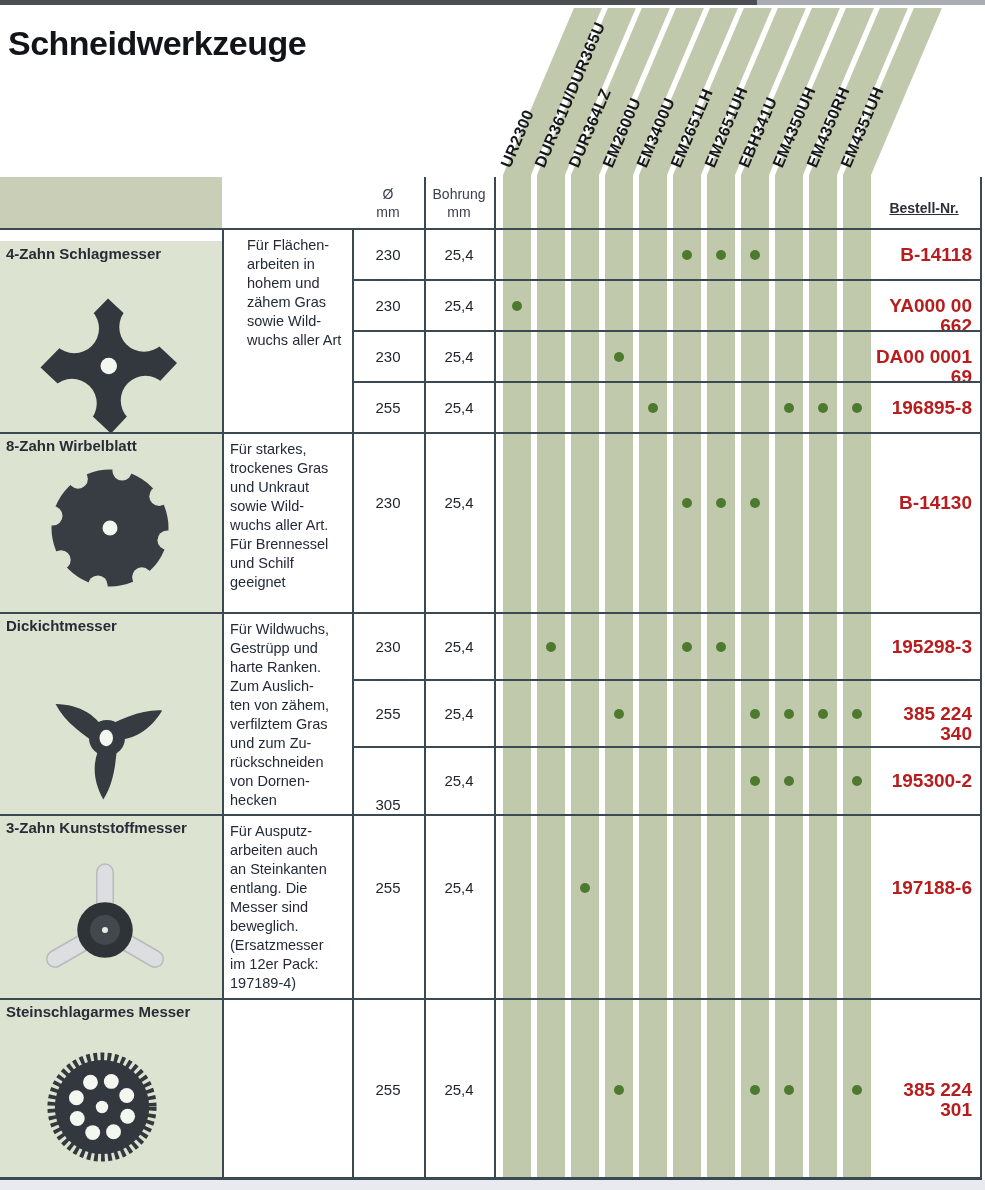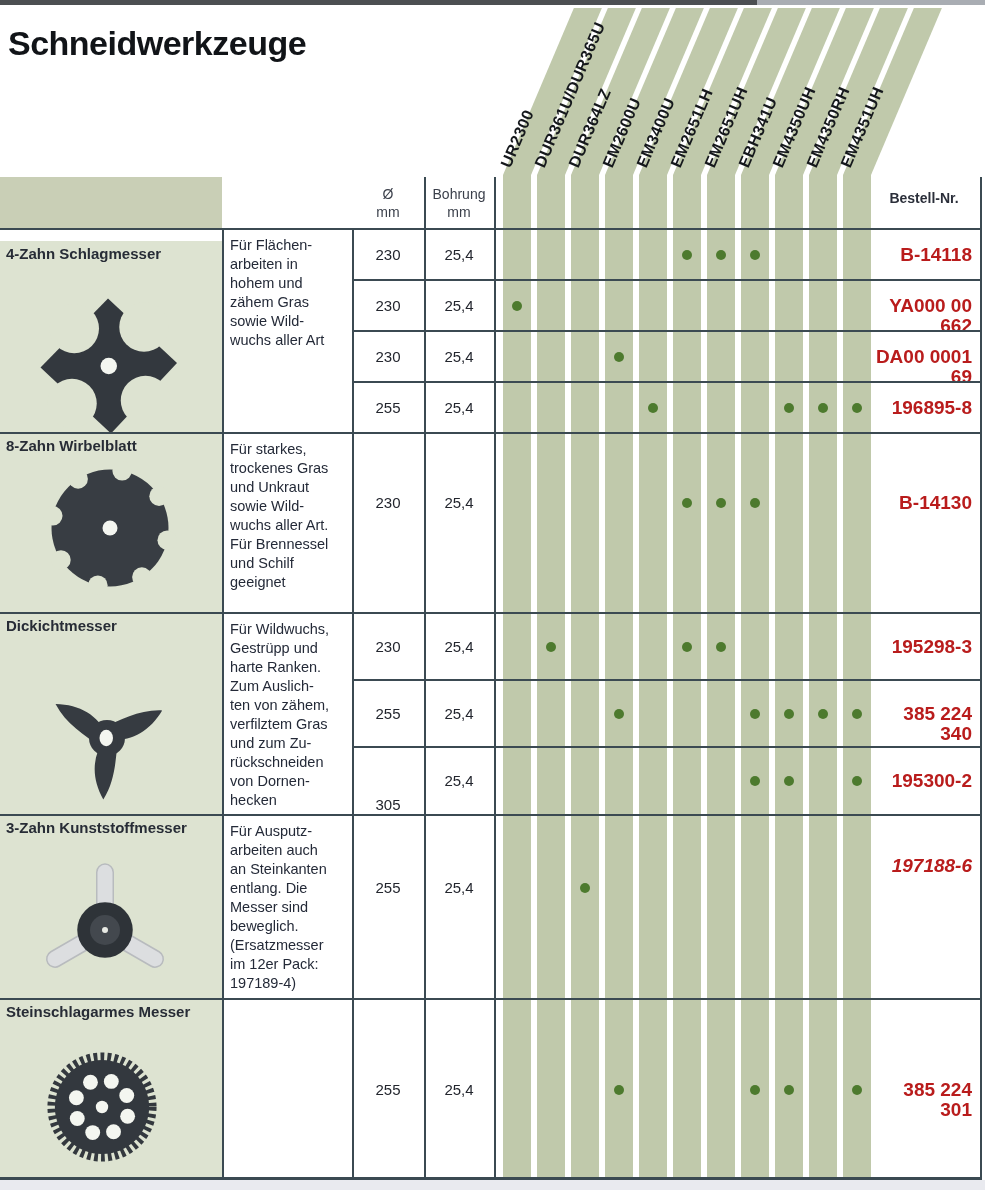--- a/index.html
+++ b/index.html
@@ -38,21 +38,21 @@
 <div class="abs topbar-light" style="left:757px;top:0;width:228px;height:5px;"></div>
 
 <div class="page-title">Schneidwerkzeuge</div>
 
 <div id="tbl" class="abs" style="left:0;top:0;width:985px;height:1190px;">
   <div class="abs green-block" style="left:0;top:177px;width:222px;height:52px;"></div>
   <div class="abs hdr-label" style="left:352px;top:180px;width:72px;height:46px;">Ø
 mm</div>
   <div class="abs hdr-label" style="left:424px;top:180px;width:70px;height:46px;">Bohrung
 mm</div>
-  <div class="abs hdr-label hdr-order" style="left:868px;top:186px;width:112px;height:24px;">Bestell-Nr.</div>
+  <div class="abs hdr-label hdr-order" style="left:868px;top:196px;width:112px;height:24px;text-decoration:underline;">Bestell-Nr.</div>
 <div class="abs stripe diag" style="left: 503px; top: 8px; width: 28px; height: 167px;"></div>
     <div class="abs stripe" style="left: 503px; top: 175px; width: 28px; height: 1002px;"></div>
     <div class="diag-label" style="left: 513px; top: 154px;">UR2300</div>
     <div class="abs stripe diag" style="left: 537px; top: 8px; width: 28px; height: 167px;"></div>
     <div class="abs stripe" style="left: 537px; top: 175px; width: 28px; height: 1002px;"></div>
     <div class="diag-label" style="left: 547px; top: 154px;">DUR361U/DUR365U</div>
     <div class="abs stripe diag" style="left: 571px; top: 8px; width: 28px; height: 167px;"></div>
     <div class="abs stripe" style="left: 571px; top: 175px; width: 28px; height: 1002px;"></div>
     <div class="diag-label" style="left: 581px; top: 154px;">DUR364LZ</div>
     <div class="abs stripe diag" style="left: 605px; top: 8px; width: 28px; height: 167px;"></div>
@@ -83,21 +83,21 @@
       <div class="prod-name">4-Zahn Schlagmesser</div>
       <div class="abs" style="left: 33px; top: 50px;"><svg width="150" height="150" viewBox="0 0 200 200">
    <polygon points="100,10 192,96 104,190 10,102" fill="#33383e"></polygon>
    <circle cx="55" cy="50" r="33" fill="#dde3d1"></circle>
           <circle cx="148" cy="48" r="33" fill="#dde3d1"></circle>
    <circle cx="150" cy="146" r="33" fill="#dde3d1"></circle>
           <circle cx="52" cy="150" r="33" fill="#dde3d1"></circle>
    <circle cx="101" cy="100" r="11" fill="#f4f6f0"></circle>
         </svg></div>
     </div>
-    <div class="desc" style="left: 230px; top: 236px; width: 116px;">Für Flächen-
+    <div class="desc" style="left: 247px; top: 236px; width: 116px;">Für Flächen-
 arbeiten in
 hohem und
 zähem Gras
 sowie Wild-
 wuchs aller Art</div>
     <div class="val" style="left: 352px; top: 244.5px; width: 72px; height: 20px;">230</div>
     <div class="val" style="left: 424px; top: 244.5px; width: 70px; height: 20px;">25,4</div>
     <div class="dot" style="left: 682px; top: 249.5px;"></div>
     <div class="dot" style="left: 716px; top: 249.5px;"></div>
     <div class="dot" style="left: 750px; top: 249.5px;"></div>
@@ -221,21 +221,21 @@
 an Steinkanten
 entlang. Die
 Messer sind
 beweglich.
 (Ersatzmesser
 im 12er Pack:
 197189-4)</div>
     <div class="val" style="left: 352px; top: 878px; width: 72px; height: 20px;">255</div>
     <div class="val" style="left: 424px; top: 878px; width: 70px; height: 20px;">25,4</div>
     <div class="dot" style="left: 580px; top: 883px;"></div>
-    <div class="order" style="left: 868px; top: 856px; width: 104px; height: 20px; font-style: italic;">197188-6</div>
+    <div class="order" style="left: 868px; top: 878px; width: 104px; height: 20px;">197188-6</div>
     <div class="bline" style="left: 0px; top: 814px; width: 982px; height: 2px;"></div>
     <div class="abs row-cell" style="left: 0px; top: 999px; width: 222px; height: 178px;">
       <div class="prod-name">Steinschlagarmes Messer</div>
       <div class="abs" style="left: 40px; top: 46px;"><svg width="124" height="124" viewBox="0 0 200 200">
    <circle cx="100" cy="100" r="80" fill="none" stroke="#33383e" stroke-width="16" stroke-dasharray="6 5"></circle>
    <circle cx="100" cy="100" r="76" fill="#33383e"></circle>
    <circle cx="141.3" cy="115.0" r="12" fill="#f4f6f0"></circle>
           <circle cx="118.6" cy="139.9" r="12" fill="#f4f6f0"></circle>
           <circle cx="85.0" cy="141.3" r="12" fill="#f4f6f0"></circle>
           <circle cx="60.1" cy="118.6" r="12" fill="#f4f6f0"></circle>

